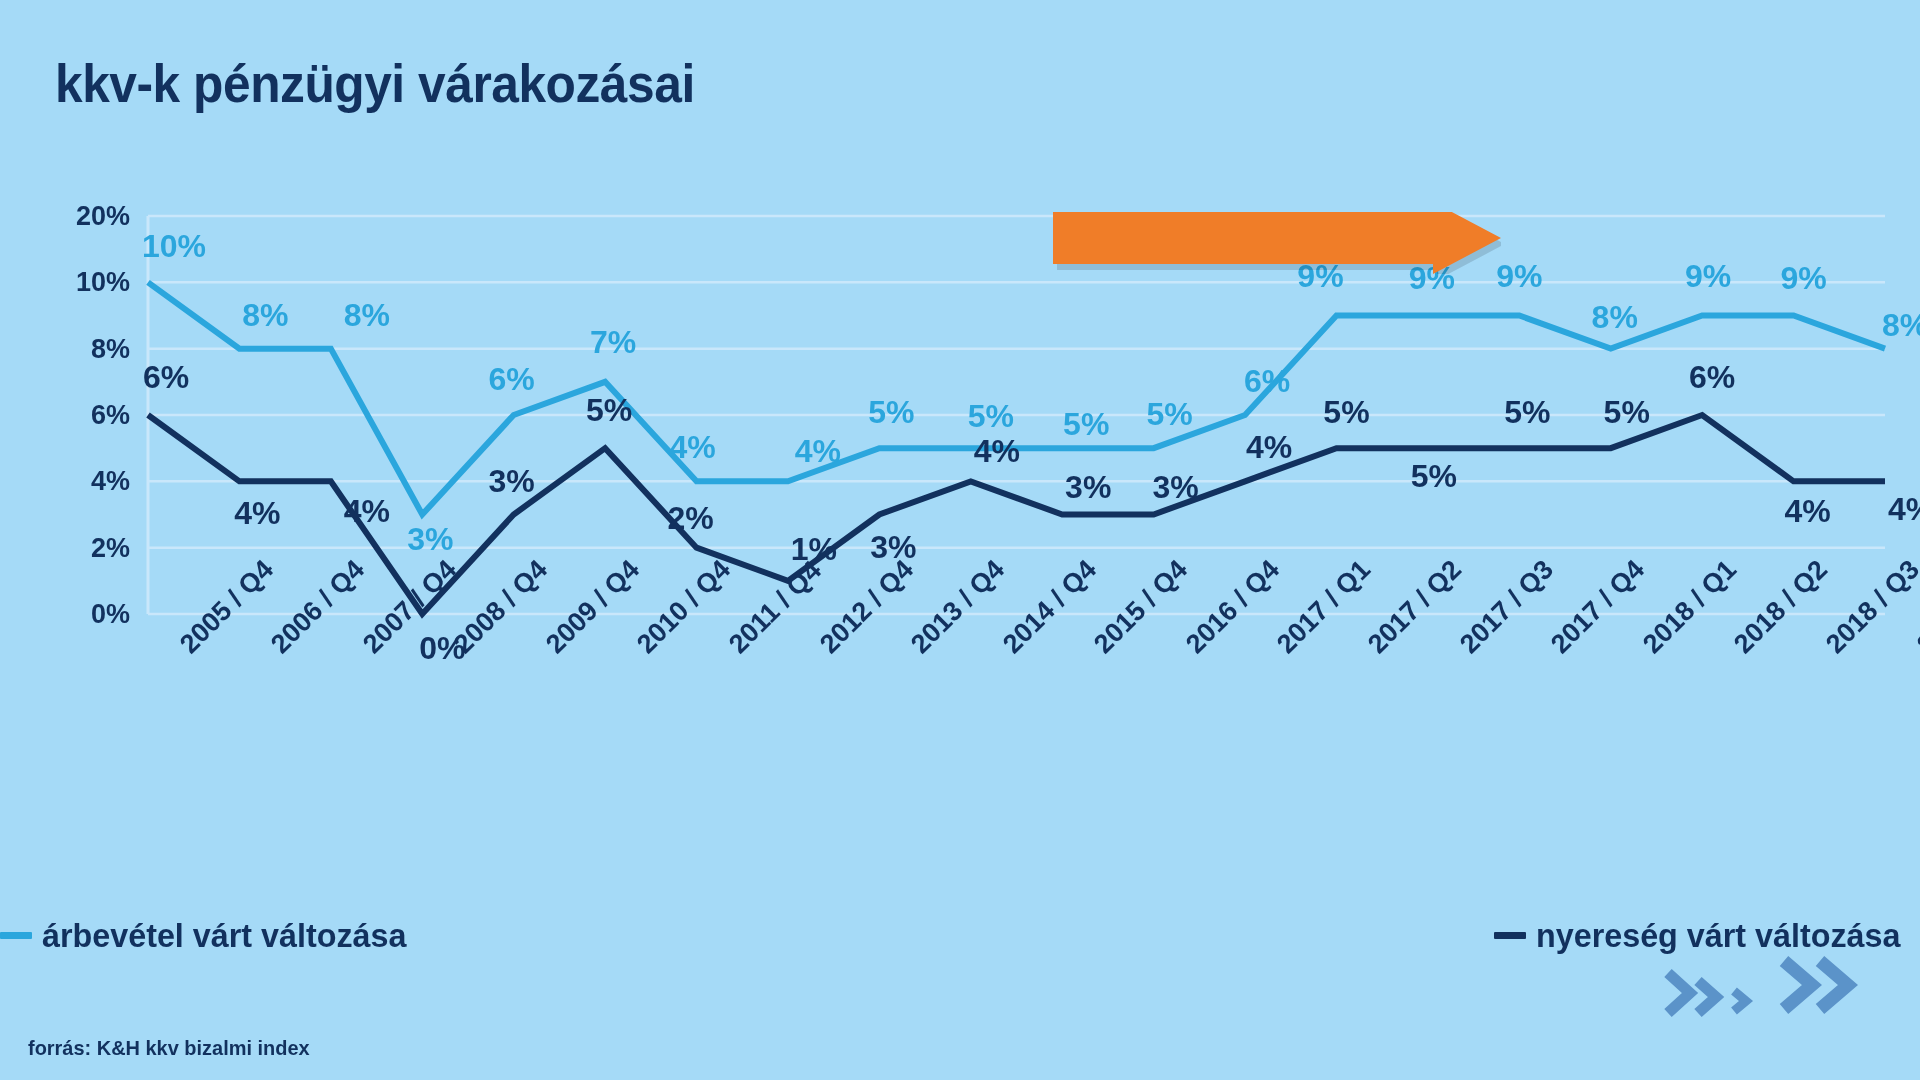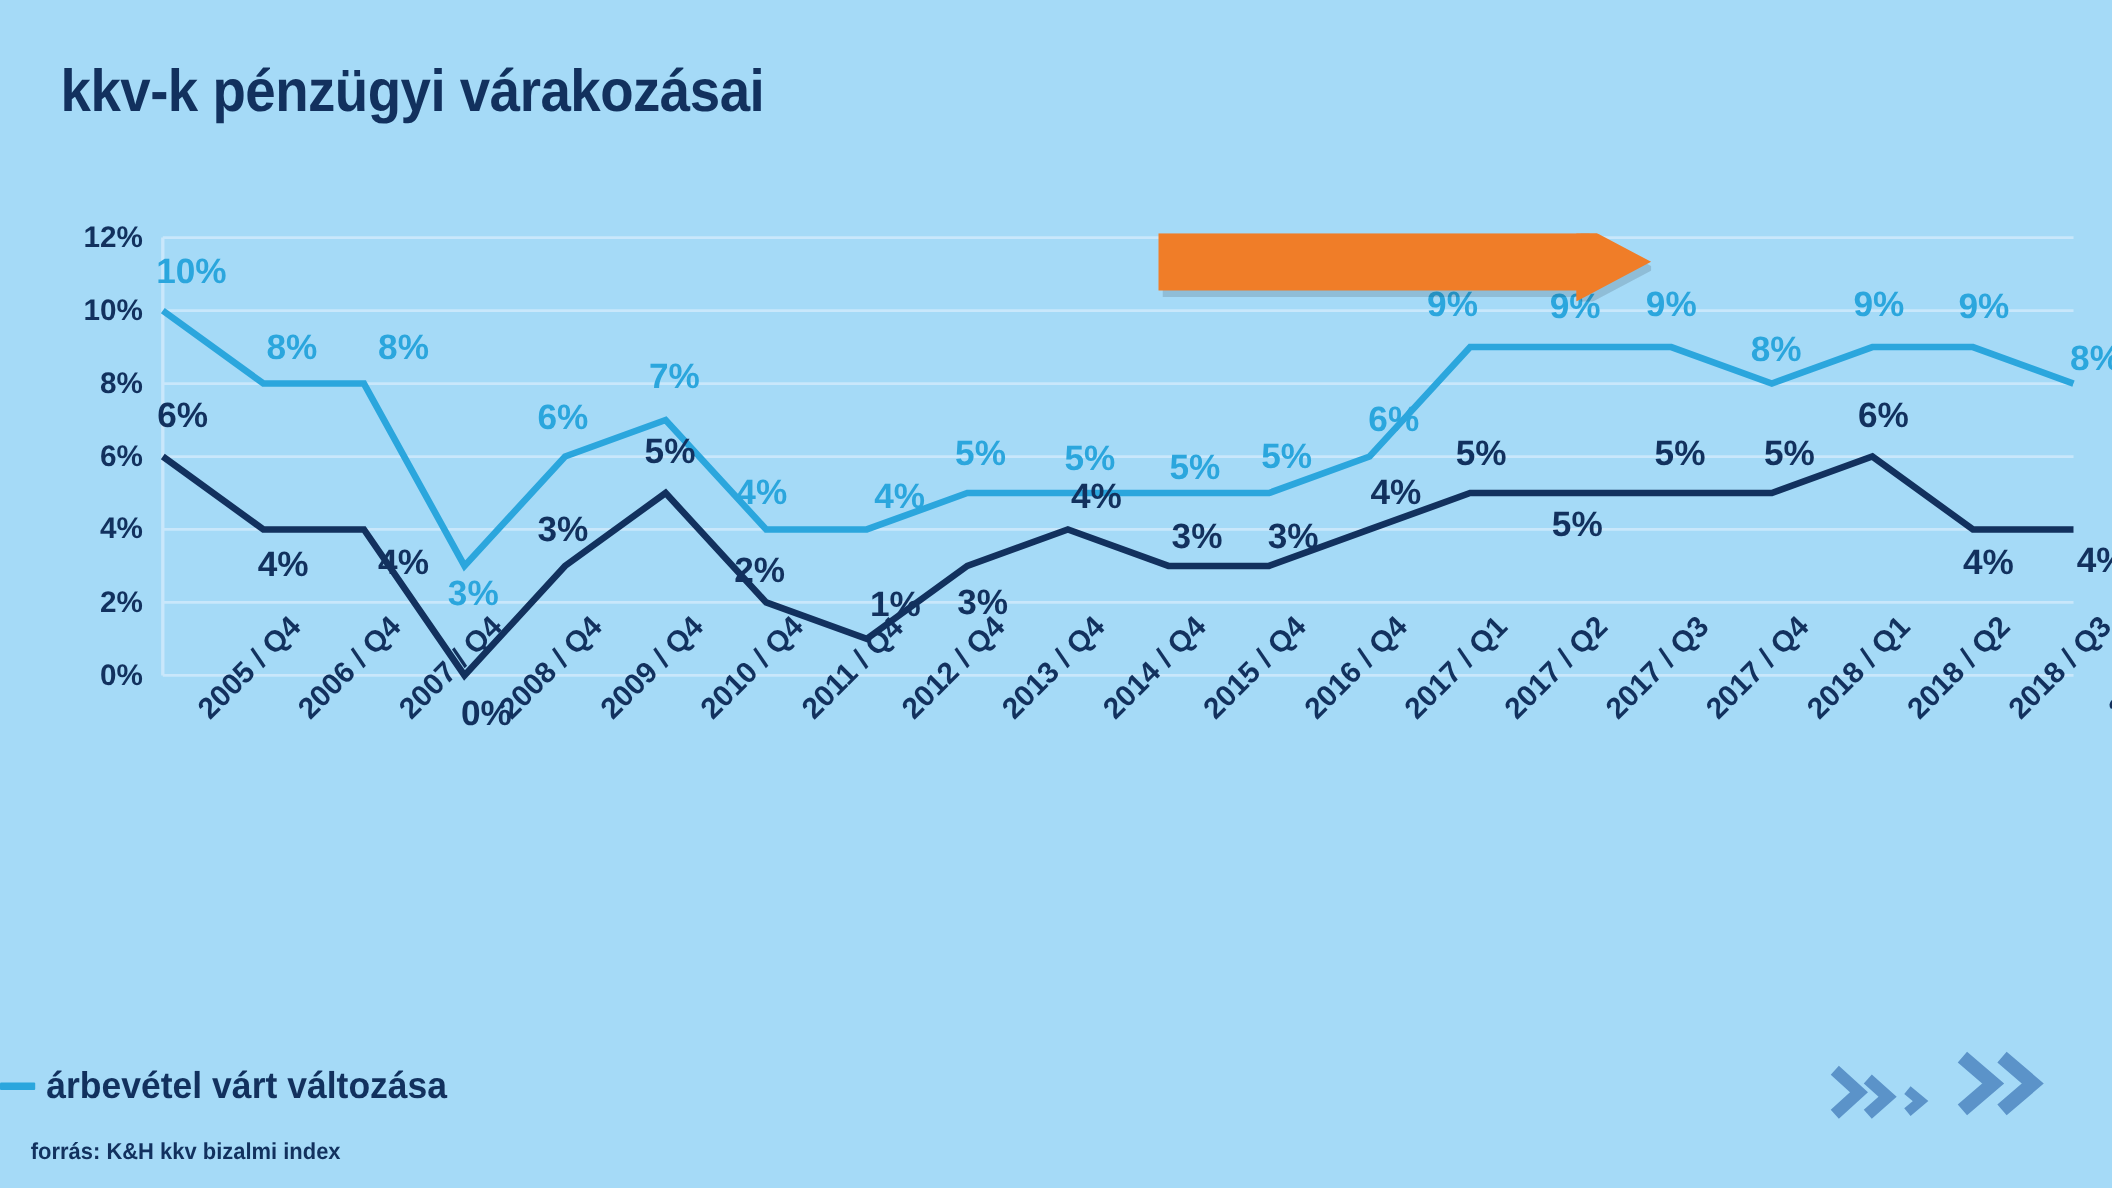--- a/index.html
+++ b/index.html
@@ -65,21 +65,21 @@
   }
   .dl-rev{color:#2ba6dd;}
   .dl-prof{color:#12315e;}
 
   
   .arrow{position:absolute;left:1053px;top:212px;width:448px;height:52px;}
   .arrow svg{display:block;}
 
   
   .legend{
-    position:absolute;left:0;top:968px;width:1920px;
+    position:absolute;left:0;top:916px;width:1920px;
     display:flex;justify-content:space-between;align-items:center;gap:90px;
   }
   .lg-item{display:flex;align-items:center;gap:10px;}
   .lg-swatch{width:32px;height:7px;border-radius:1px;display:block;}
   .lg-label{
     font-size:34px;font-weight:bold;color:#12315e;
     transform:scaleX(0.95);transform-origin:left center;white-space:nowrap;
   }
 
   
@@ -119,21 +119,21 @@
           <polyline points="148,415 239.42105263157896,481.33333333333337 330.8421052631579,481.33333333333337 422.2631578947368,614 513.6842105263158,514.5 605.1052631578948,448.16666666666663 696.5263157894736,547.6666666666666 787.9473684210526,580.8333333333334 879.3684210526316,514.5 970.7894736842105,481.33333333333337 1062.2105263157896,514.5 1153.6315789473683,514.5 1245.0526315789473,481.33333333333337 1336.4736842105262,448.16666666666663 1427.8947368421052,448.16666666666663 1519.3157894736842,448.16666666666663 1610.7368421052631,448.16666666666663 1702.157894736842,415 1793.578947368421,481.33333333333337 1885,481.33333333333337" fill="none" stroke="#12315e" stroke-width="6" stroke-linejoin="miter" stroke-linecap="butt"></polyline>
         </g>
     </svg>
     <div id="yticks">
         <div class="ytick" style="left: 40px; width: 90px; top: 614px;">0%</div>
         <div class="ytick" style="left: 40px; width: 90px; top: 547.667px;">2%</div>
         <div class="ytick" style="left: 40px; width: 90px; top: 481.333px;">4%</div>
         <div class="ytick" style="left: 40px; width: 90px; top: 415px;">6%</div>
         <div class="ytick" style="left: 40px; width: 90px; top: 348.667px;">8%</div>
         <div class="ytick" style="left: 40px; width: 90px; top: 282.333px;">10%</div>
-        <div class="ytick" style="left: 40px; width: 90px; top: 216px;">12%</div>
+        <div class="ytick" style="left: 40px; width: 90px; top: 216px;">20%</div>
       </div>
     <div id="xticks">
         <div class="xtick" style="left: 174px; top: 638px; width: 0px;">2005 / Q4</div>
         <div class="xtick" style="left: 265.421px; top: 638px; width: 0px;">2006 / Q4</div>
         <div class="xtick" style="left: 356.842px; top: 638px; width: 0px;">2007 / Q4</div>
         <div class="xtick" style="left: 448.263px; top: 638px; width: 0px;">2008 / Q4</div>
         <div class="xtick" style="left: 539.684px; top: 638px; width: 0px;">2009 / Q4</div>
         <div class="xtick" style="left: 631.105px; top: 638px; width: 0px;">2010 / Q4</div>
         <div class="xtick" style="left: 722.526px; top: 638px; width: 0px;">2011 / Q4</div>
         <div class="xtick" style="left: 813.947px; top: 638px; width: 0px;">2012 / Q4</div>
@@ -199,20 +199,24 @@
       <polygon points="0,0 380,0 380,-10 448,26 380,62 380,52 0,52" transform="translate(4,6)" fill="#000" opacity="0.13"></polygon>
       <polygon points="0,0 380,0 380,-10 448,26 380,62 380,52 0,52" fill="#f07d28"></polygon>
     </svg>
   </div>
 
   <div class="legend">
     <div class="lg-item">
       <span class="lg-swatch" id="sw0" style="background: rgb(43, 166, 221);"></span>
       <span class="lg-label">árbevétel várt változása</span>
     </div>
+    <div class="lg-item">
+      <span class="lg-swatch" id="sw1" style="background: rgb(18, 49, 94);"></span>
+      <span class="lg-label">nyereség várt változása</span>
+    </div>
   </div>
 
   <div class="chevs">
     <svg width="240" height="80" viewBox="0 0 240 80">
       <g fill="none" stroke="#5b93c9" stroke-width="11" stroke-linecap="butt">
         <polyline points="8,18 30,38 8,58"></polyline>
         <polyline points="38,26 56,42 38,58"></polyline>
       </g>
       <g fill="none" stroke="#5b93c9" stroke-width="9" stroke-linecap="butt">
         <polyline points="74,36 86,46 74,56"></polyline>

